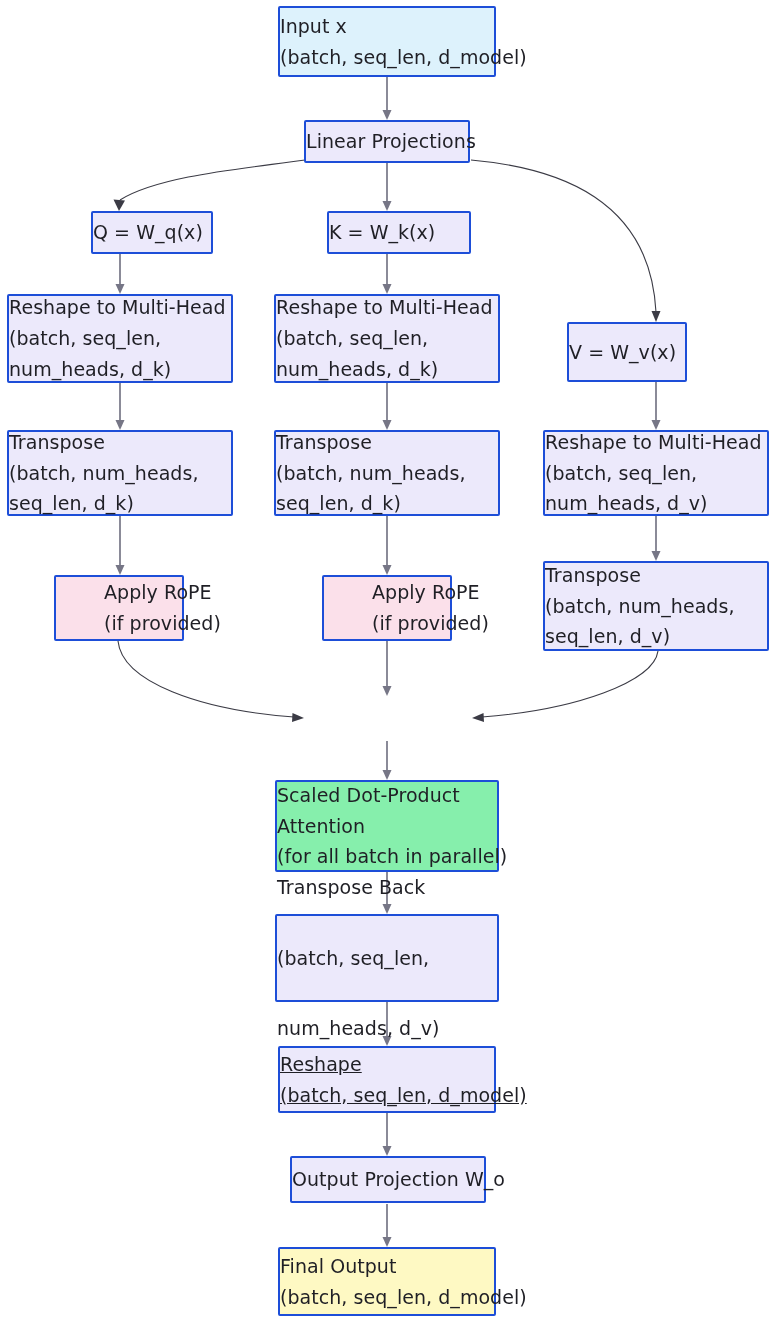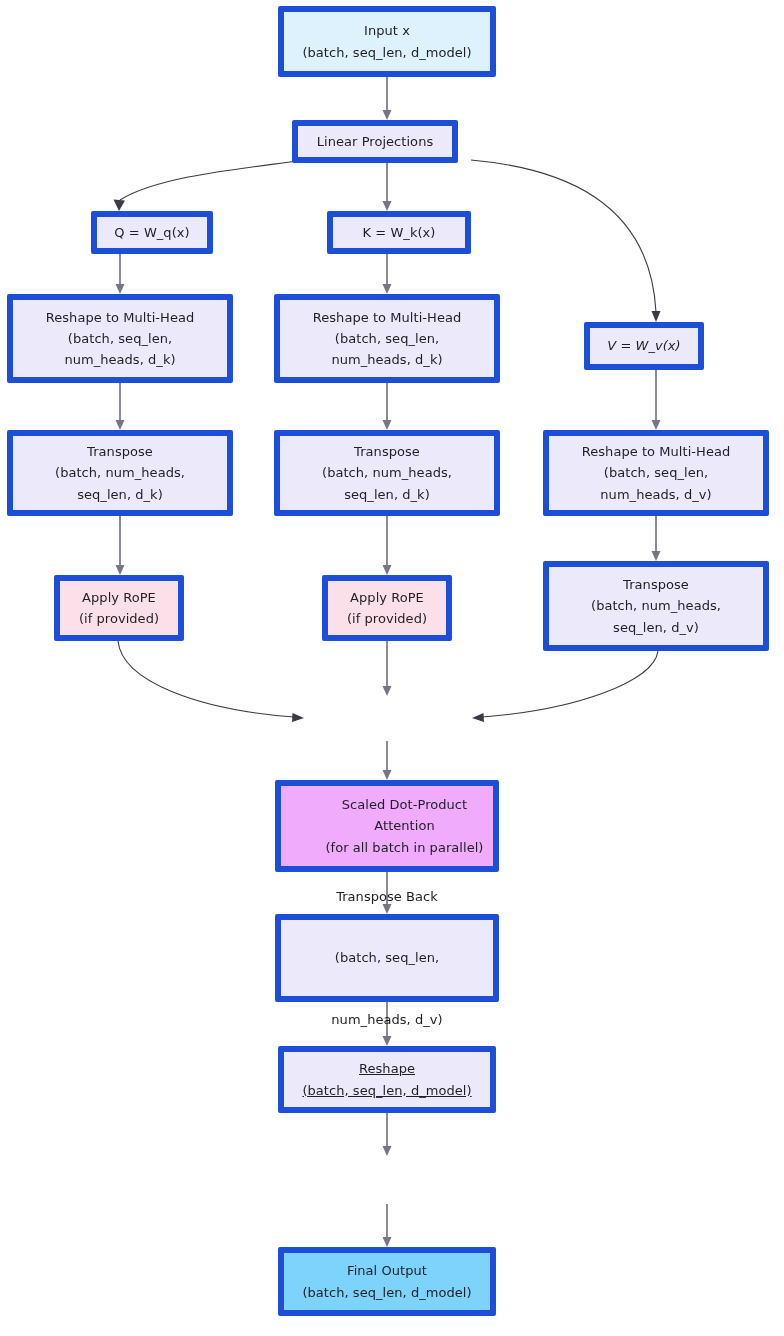--- a/index.html
+++ b/index.html
@@ -22,42 +22,42 @@
     position: absolute;
     left: 0;
     top: 0;
     width: 784px;
     height: 1336px;
     pointer-events: none;
   }
   .node {
     position: absolute;
     box-sizing: border-box;
-    border: 6px solid #1d4ed8;
+    border: 2px solid #1d4ed8;
     border-radius: 2px;
     display: flex;
     flex-direction: column;
-    align-items: center;
+    align-items: flex-start;
     justify-content: center;
     text-align: center;
     color: #1f1f25;
-    font-size: 13px;
+    font-size: 19px;
     line-height: 1.62;
     letter-spacing: 0.05px;
     z-index: 2;
   }
   .node .line {
     display: block;
     white-space: nowrap;
   }
   .fill-lavender { background: #ece9fb; }
   .fill-blue     { background: #ddf2fc; }
-  .fill-pink     { background: #fbe0ea; }
-  .fill-cream    { background: #f0abfc; padding-left: 35px; }
-  .fill-green    { background: #7dd3fc; }
+  .fill-pink     { background: #fbe0ea; padding-left: 48px; }
+  .fill-cream    { background: #86efac; }
+  .fill-green    { background: #fef9c3; }
   .edge-path {
     fill: none;
     stroke: #767686;
     stroke-width: 1.7px;
   }
   .edge-path.curved {
     stroke: #3b3b45;
     stroke-width: 1.1px;
   }
   .arrow-head { fill: #3b3b45; }
@@ -129,33 +129,33 @@
 
     <path class="edge-path" d="M387,1204 L387,1238"></path>
     <polygon class="arrow-head-thick" points="387,1247 382.5,1237 391.5,1237"></polygon>
   </svg>
 
   <div class="node fill-blue" style="left:278px; top:6px; width:218px; height:71px;">
     <span class="line">Input x</span>
     <span class="line">(batch, seq_len, d_model)</span>
   </div>
 
-  <div class="node fill-lavender" style="left:292px; top:120px; width:166px; height:43px;">
+  <div class="node fill-lavender" style="left:304px; top:120px; width:166px; height:43px;">
     <span class="line">Linear Projections</span>
   </div>
 
   <div class="node fill-lavender" style="left:59px; top:211px; width:122px; height:43px;margin-left:32px;">
     <span class="line">Q = W_q(x)</span>
   </div>
 
   <div class="node fill-lavender" style="left:327px; top:211px; width:144px; height:43px;">
     <span class="line">K = W_k(x)</span>
   </div>
 
-  <div class="node fill-lavender" style="left:584px; top:322px; width:120px; height:48px;font-style:italic;">
+  <div class="node fill-lavender" style="left:567px; top:322px; width:120px; height:60px;">
     <span class="line">V = W_v(x)</span>
   </div>
 
   <div class="node fill-lavender" style="left:7px; top:294px; width:226px; height:89px;">
     <span class="line">Reshape to Multi-Head</span>
     <span class="line">(batch, seq_len,</span>
     <span class="line">num_heads, d_k)</span>
   </div>
 
   <div class="node fill-lavender" style="left:274px; top:294px; width:226px; height:89px;">
@@ -209,19 +209,22 @@
     <span class="line">Transpose Back</span>
     <span class="line">(batch, seq_len,</span>
     <span class="line">num_heads, d_v)</span>
   </div>
 
   <div class="node fill-lavender" style="left:278px; top:1046px; width:218px; height:67px;text-decoration:underline;">
     <span class="line">Reshape</span>
     <span class="line">(batch, seq_len, d_model)</span>
   </div>
 
+  <div class="node fill-lavender" style="left:290px; top:1156px; width:196px; height:47px;">
+    <span class="line">Output Projection W_o</span>
+  </div>
 
   <div class="node fill-green" style="left:278px; top:1247px; width:218px; height:69px;">
     <span class="line">Final Output</span>
     <span class="line">(batch, seq_len, d_model)</span>
   </div>
 
 </div>
 
 </body></html>

